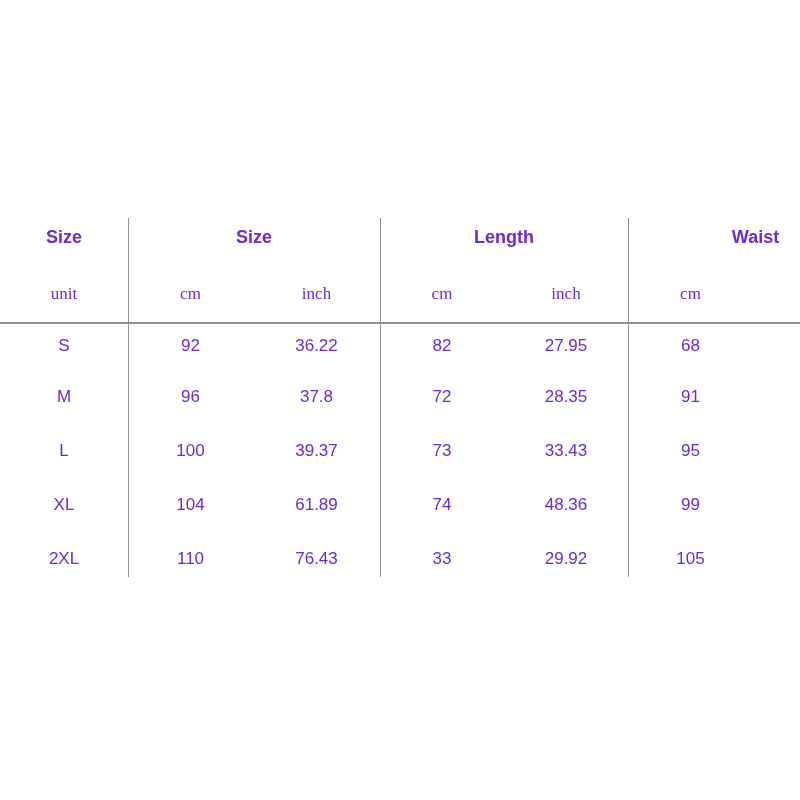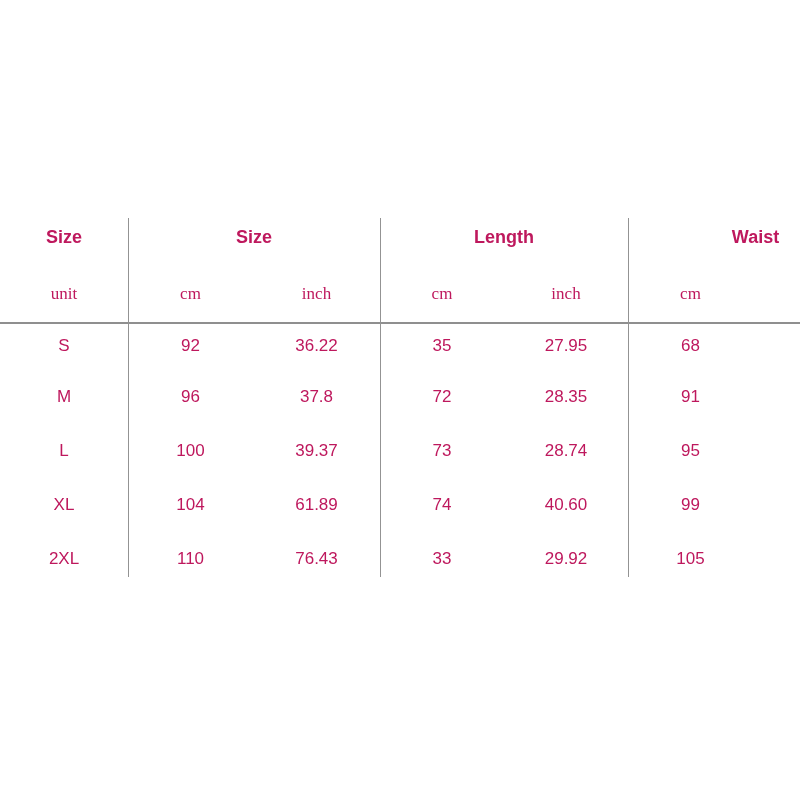--- a/index.html
+++ b/index.html
@@ -23,21 +23,21 @@
     width: 883px;
     table-layout: fixed;
     border-collapse: collapse;
     border-spacing: 0;
   }
   table.size-table td {
     text-align: center;
     vertical-align: middle;
     padding: 0;
     font-size: 17px;
-    color: #be185d;
+    color: #6d28d9;
     white-space: nowrap;
     overflow: visible;
   }
   tr.r-head td { height: 55px; font-size: 18px; font-weight: bold; }
   tr.r-unit td { height: 57px; font-family: Liberation Serif, serif; }
   tr.r-first td { height: 48px; }
   tr.r-data td { height: 54px; }
   .hline {
     position: absolute;
     left: 0;
@@ -85,49 +85,49 @@
         <td>inch</td>
         <td>cm</td>
         <td>inch</td>
         <td>cm</td>
         <td></td>
       </tr>
       <tr class="r-first">
         <td>S</td>
         <td>92</td>
         <td>36.22</td>
-        <td>35</td>
+        <td>82</td>
         <td>27.95</td>
         <td>68</td>
         <td></td>
       </tr>
       <tr class="r-data">
         <td>M</td>
         <td>96</td>
         <td>37.8</td>
         <td>72</td>
         <td>28.35</td>
         <td>91</td>
         <td></td>
       </tr>
       <tr class="r-data">
         <td>L</td>
         <td>100</td>
         <td>39.37</td>
         <td>73</td>
-        <td>28.74</td>
+        <td>33.43</td>
         <td>95</td>
         <td></td>
       </tr>
       <tr class="r-data">
         <td>XL</td>
         <td>104</td>
         <td>61.89</td>
         <td>74</td>
-        <td>40.60</td>
+        <td>48.36</td>
         <td>99</td>
         <td></td>
       </tr>
       <tr class="r-data">
         <td>2XL</td>
         <td>110</td>
         <td>76.43</td>
         <td>33</td>
         <td>29.92</td>
         <td>105</td>

